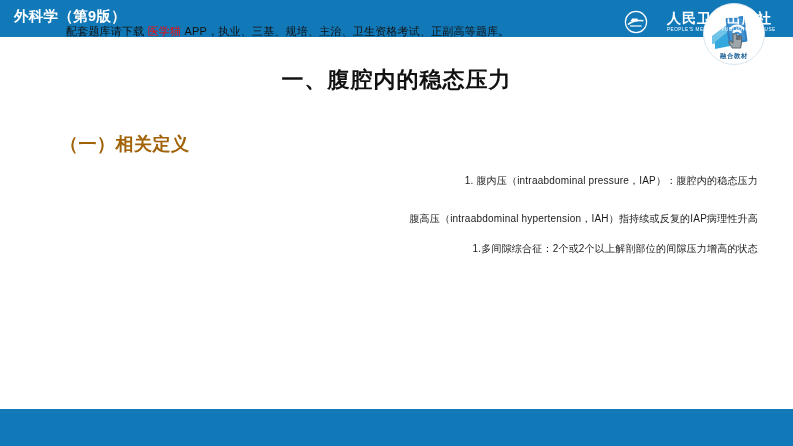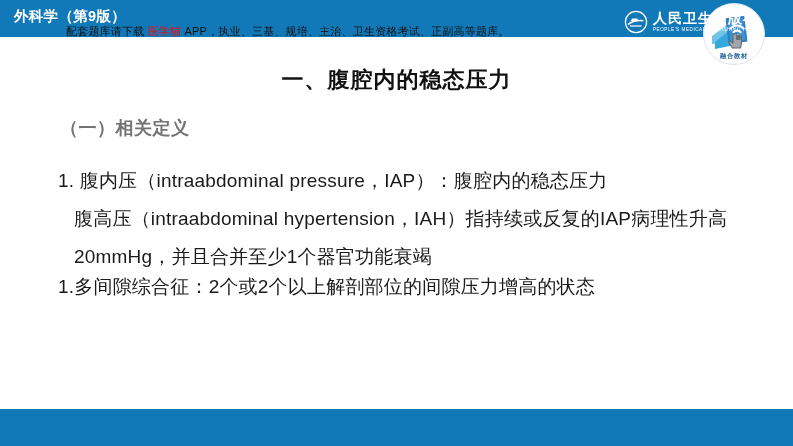--- a/index.html
+++ b/index.html
@@ -63,41 +63,42 @@
     text-align: center;
     font-size: 22px;
     font-weight: bold;
     color: #111111;
     letter-spacing: 1px;
   }
 
   .section-title {
     position: absolute;
     left: 60px;
-    top: 116px;
+    top: 132px;
     font-size: 18px;
     font-weight: bold;
-    color: #737373;
+    color: #a16207;
     letter-spacing: 0.5px;
   }
 
   
   .body-block {
     position: absolute;
     left: 58px;
     top: 166px;
     width: 700px;
   }
 
   .body-line {
-    font-size: 19px;
+    font-size: 10px;
     line-height: 30px;
     color: #1a1a1a;
     white-space: nowrap;
     letter-spacing: 0.2px;
+    text-align: right;
   }
   .body-line.indent { padding-left: 16px; margin-top: 8px; }
 
   
   .footer-bar {
     position: absolute;
     left: 0;
     top: 409px;
     width: 793px;
     height: 37px;
@@ -119,21 +120,21 @@
   }
 
   .pub-logo {
     position: absolute;
     left: 624px;
     top: 9px;
     width: 160px;
     height: 26px;
     display: flex;
     align-items: center;
-    gap: 5px;
+    gap: 19px;
   }
   .pub-mark { flex: 0 0 auto; }
   .pub-words { display: flex; flex-direction: column; line-height: 1; }
   .pub-cn {
     font-size: 14px;
     font-weight: bold;
     color: #ffffff;
     font-family: "Liberation Serif", "DejaVu Serif", serif;
     letter-spacing: 1px;
     white-space: nowrap;
@@ -179,21 +180,20 @@
     </svg>
   </div>
 
   <div class="slide-title">一、腹腔内的稳态压力</div>
 
   <div class="section-title">（一）相关定义</div>
 
   <div class="body-block">
     <div class="body-line">1. 腹内压（intraabdominal pressure，IAP）：腹腔内的稳态压力</div>
     <div class="body-line indent">腹高压（intraabdominal hypertension，IAH）指持续或反复的IAP病理性升高</div>
-    <div class="body-line indent">20mmHg，并且合并至少1个器官功能衰竭</div>
     <div class="body-line">1.多间隙综合征：2个或2个以上解剖部位的间隙压力增高的状态</div>
   </div>
 
   <div class="footer-bar"></div>
 
   <div class="footer-text">
     <span>配套题库请下载 </span><span class="brand">医学猫</span><span> APP，执业、三基、规培、主治、卫生资格考试、正副高等题库。</span>
   </div>
 
   <div class="pub-logo">

